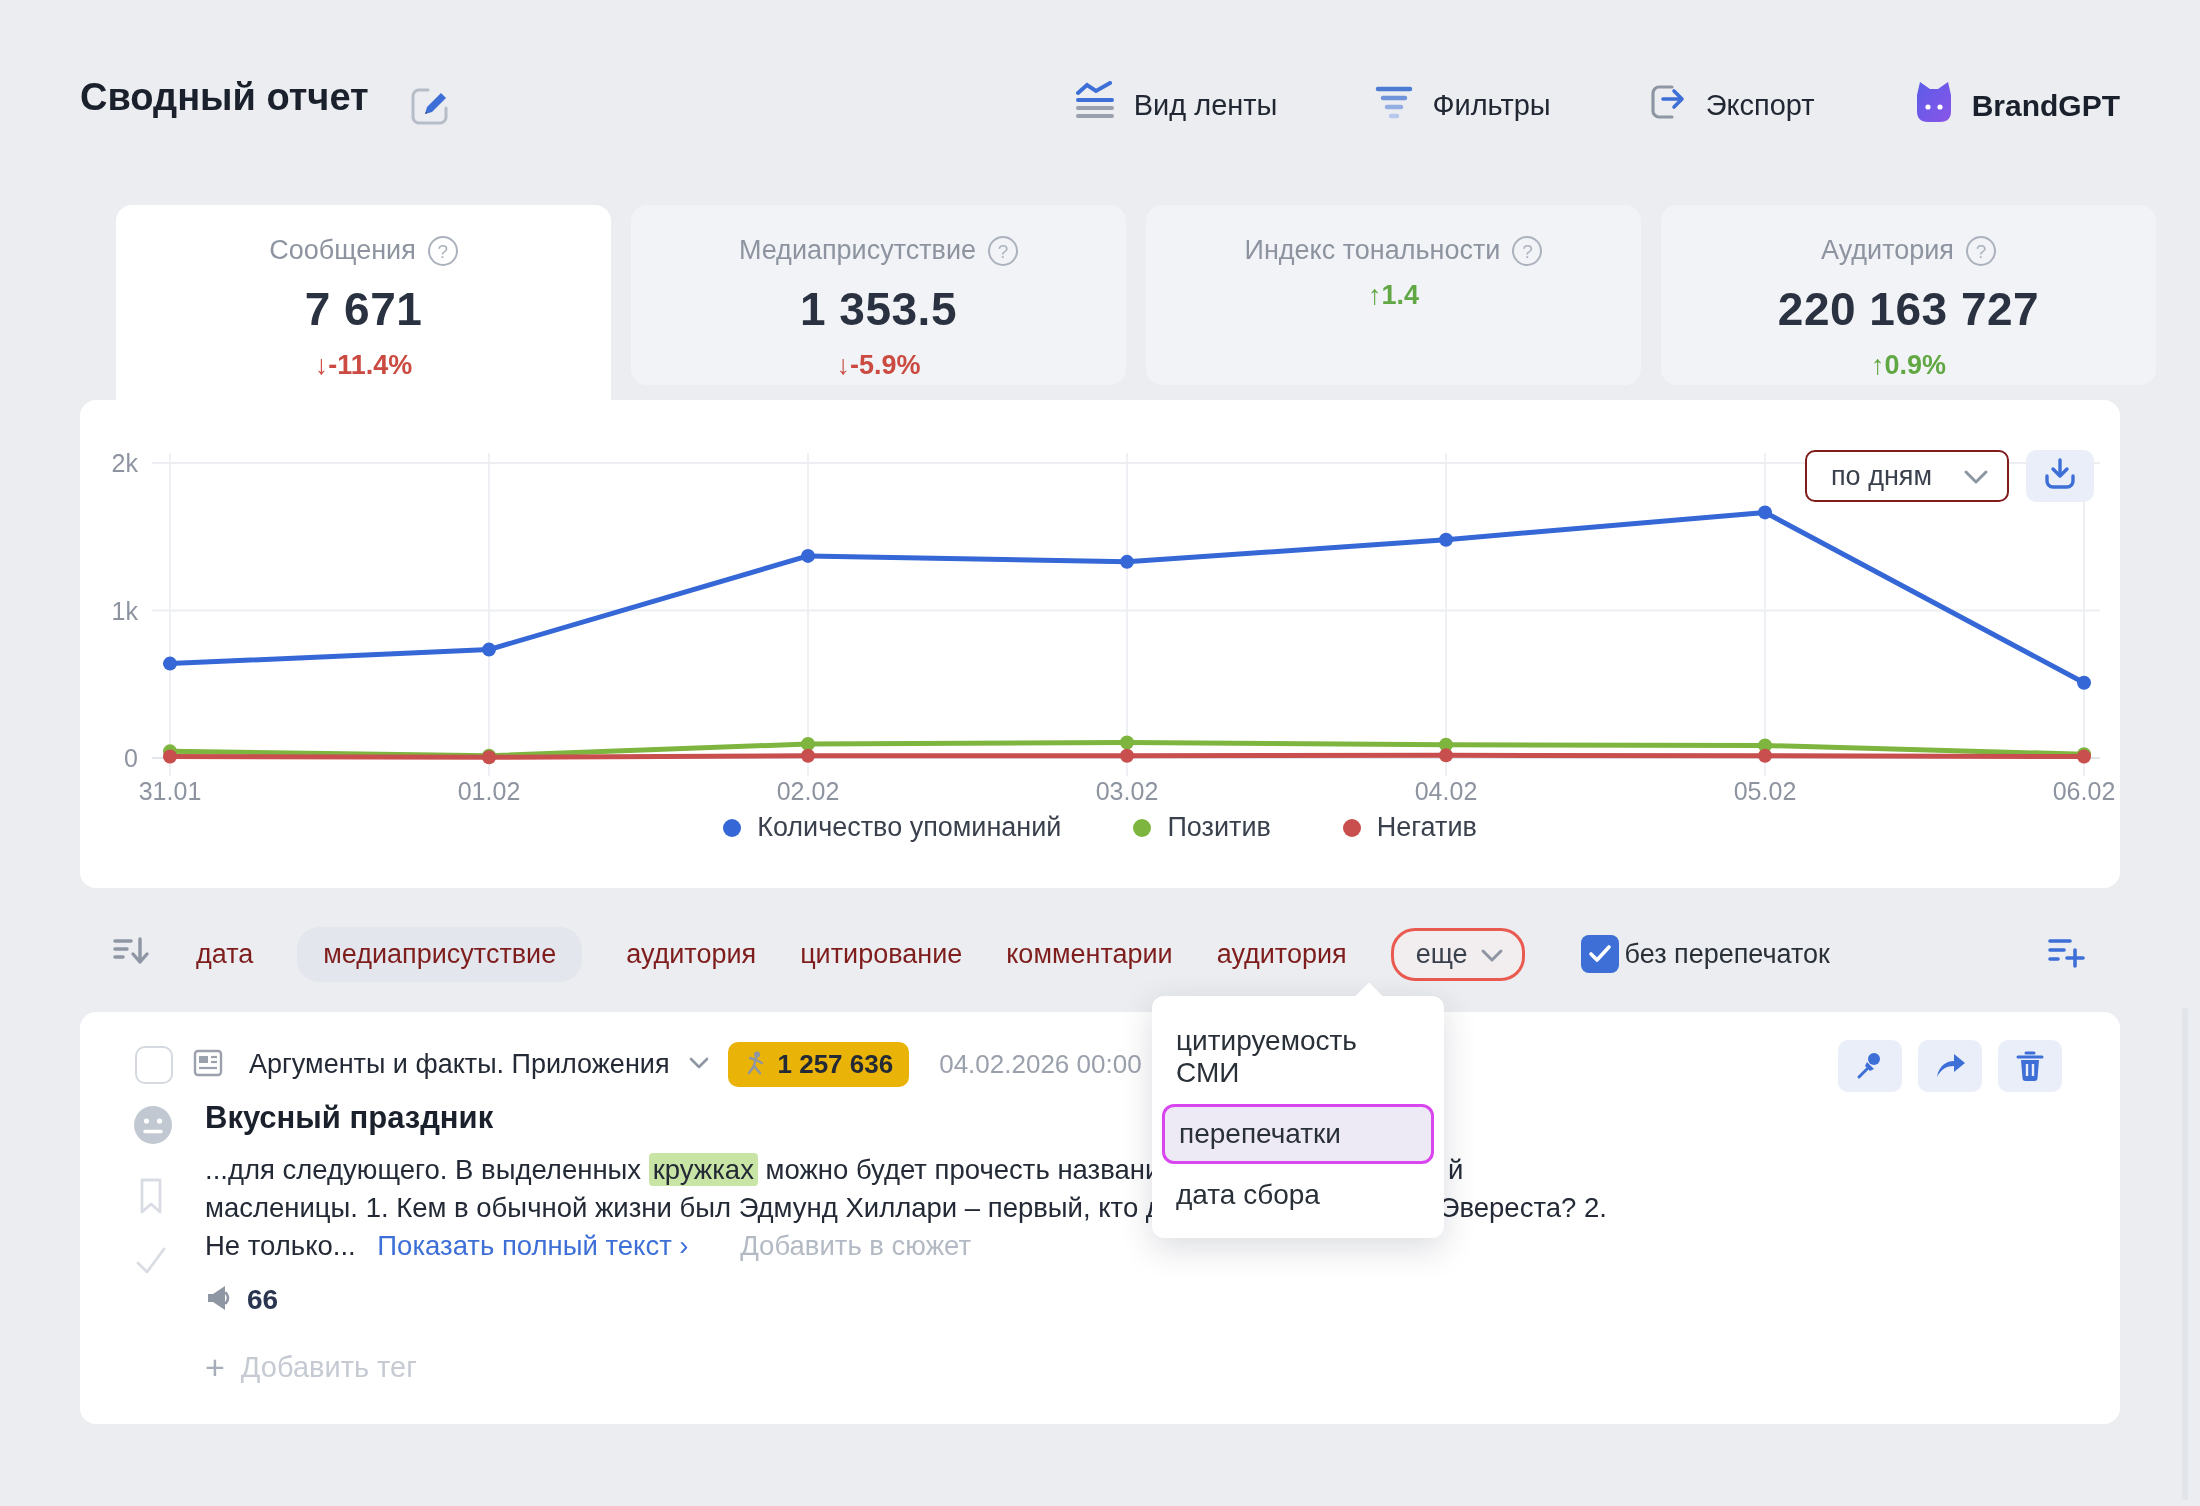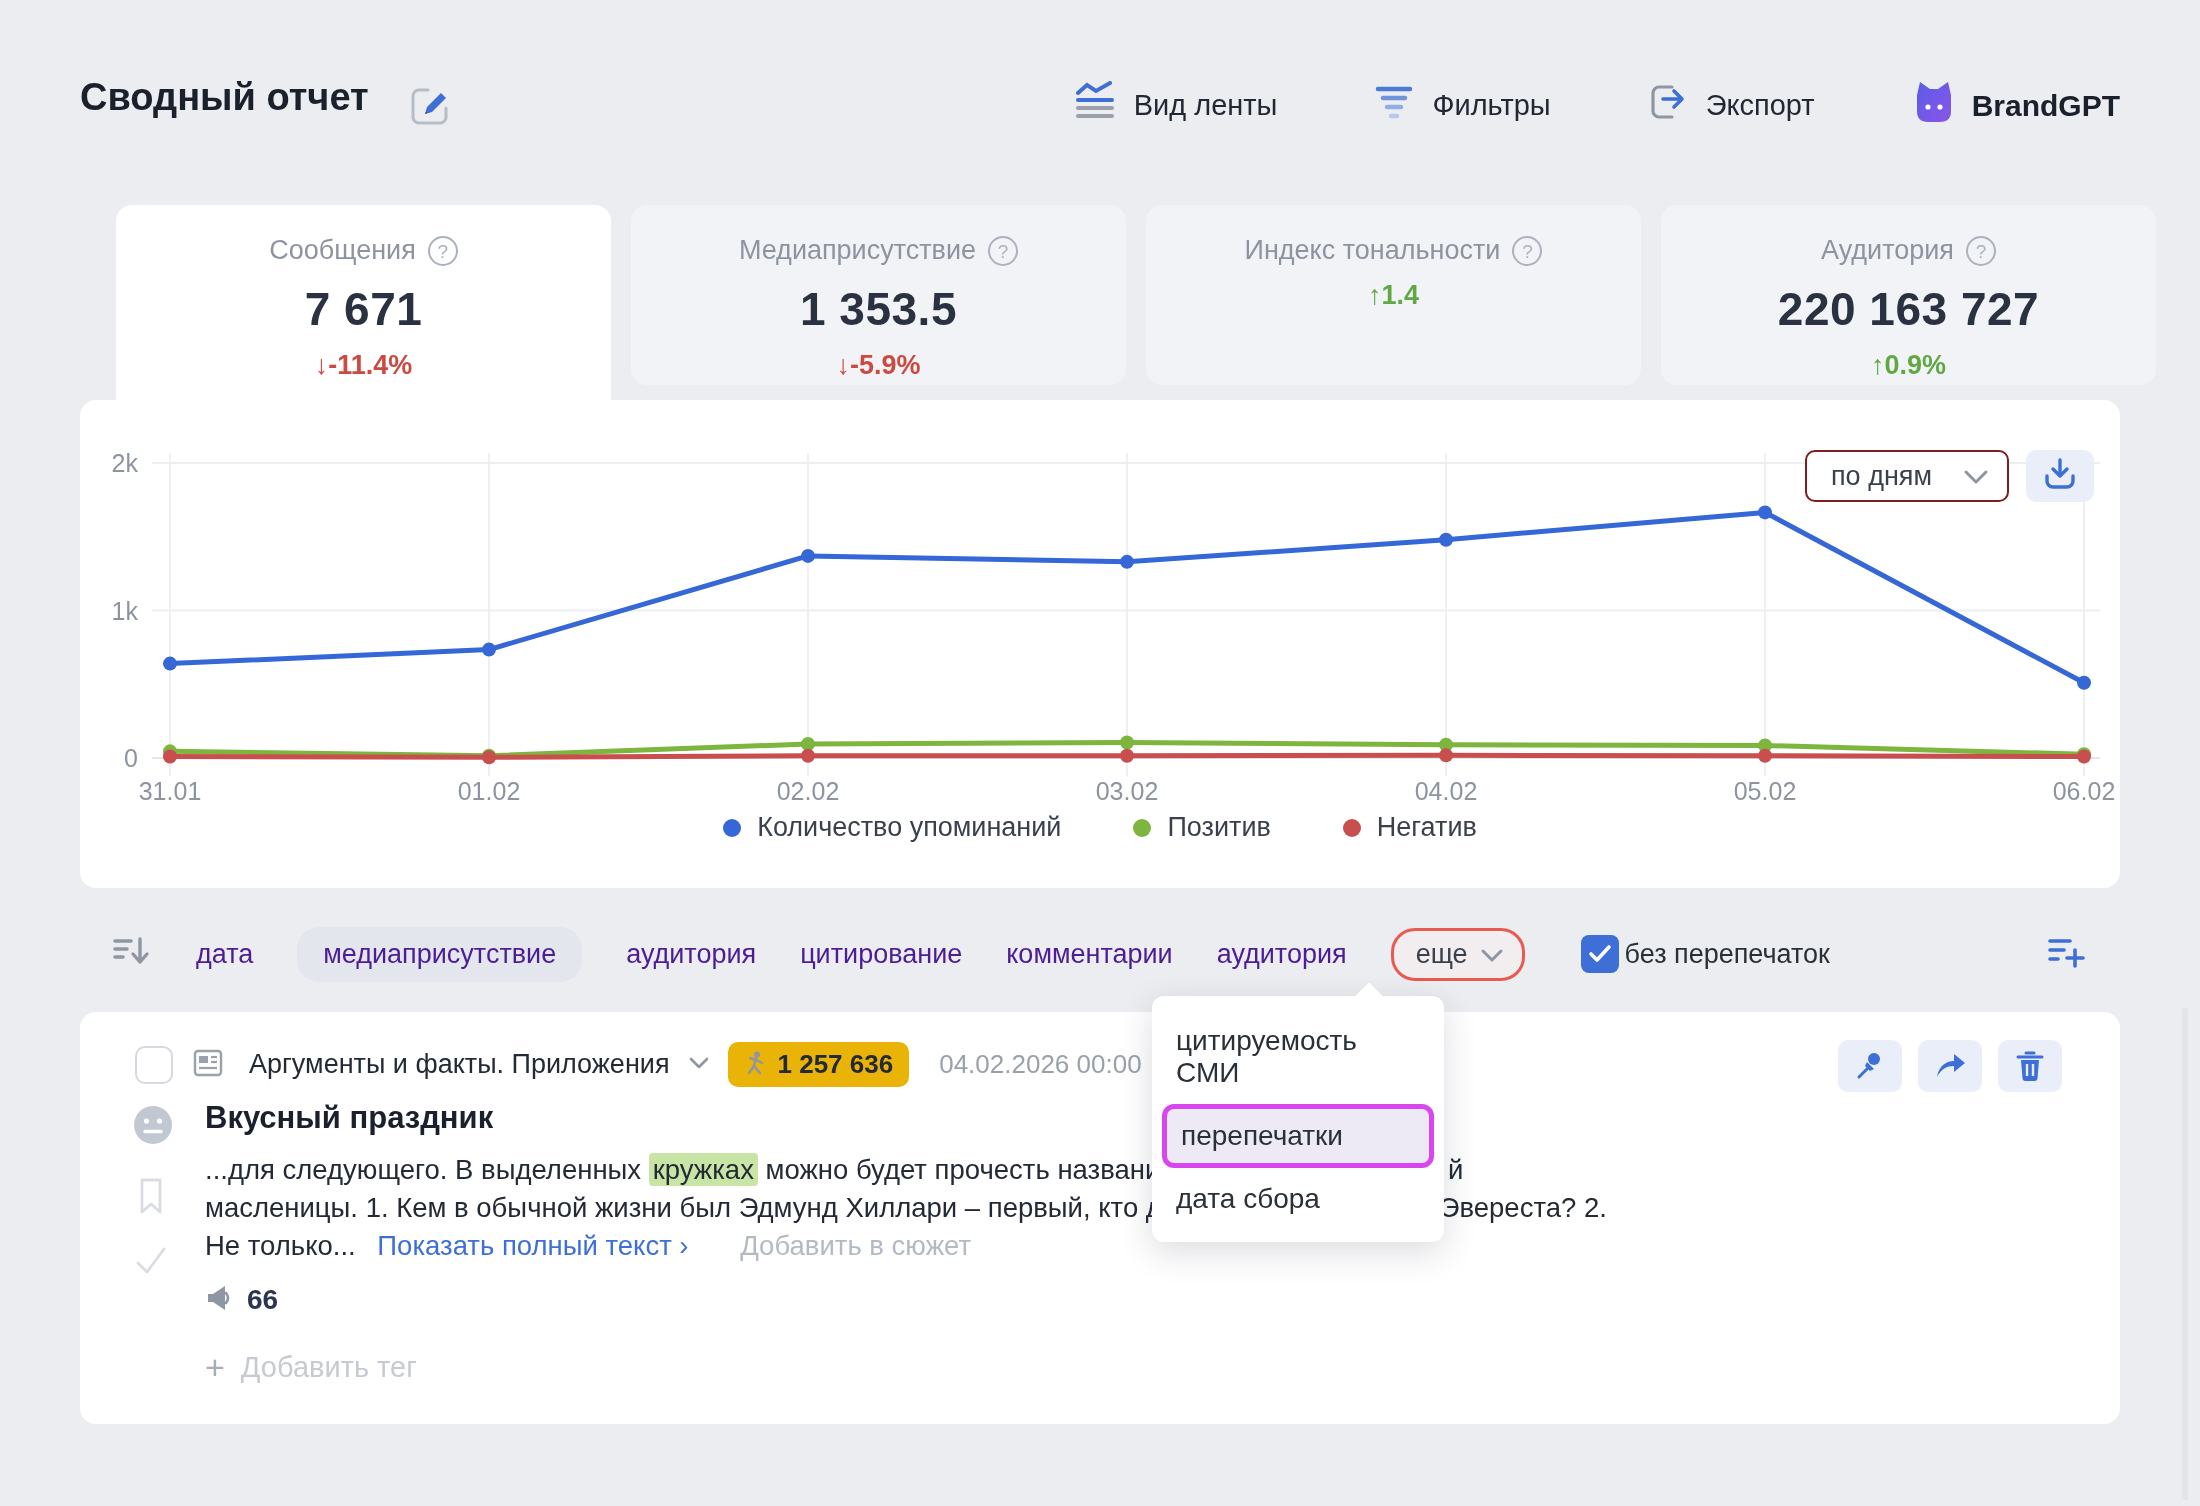--- a/index.html
+++ b/index.html
@@ -28,33 +28,33 @@
   .chart-panel { position:absolute; left:80px; top:400px; width:2040px; height:488px; background:#fff; border-radius:16px; }
   #chart-svg { position:absolute; left:0; top:28px; }
   .period-select { position:absolute; left:1725px; top:50px; width:204px; height:52px; border:2px solid #7f1d1d; border-radius:10px; background:#fff; display:flex; align-items:center; justify-content:space-between; padding:0 18px 0 24px; font-size:27px; color:#3A414D; cursor:pointer; }
   .dl-btn { position:absolute; left:1946px; top:50px; width:68px; height:52px; background:#E9EEF8; border-radius:10px; display:flex; align-items:center; justify-content:center; cursor:pointer; }
   .legend { position:absolute; left:0; top:412px; width:100%; display:flex; justify-content:center; gap:72px; }
   .legend-item { display:flex; align-items:center; gap:16px; font-size:27px; color:#3A414D; }
   .legend-dot { width:18px; height:18px; border-radius:50%; }
 
   
   .toolbar { position:absolute; left:112px; top:922px; width:1976px; height:64px; display:flex; align-items:center; gap:44px; }
-  .tab { font-size:27px; color:#4c1d95; cursor:pointer; white-space:nowrap; }
+  .tab { font-size:27px; color:#7f1d1d; cursor:pointer; white-space:nowrap; }
   .tab.active { background:#E3E6EC; border-radius:22px; padding:12px 26px; }
   .more-pill { display:flex; align-items:center; gap:12px; border:3px solid #E95A50; background:#F2EEEF; border-radius:24px; padding:8px 18px 8px 22px; font-size:27px; color:#3A414D; cursor:pointer; }
   .cb-group { display:flex; align-items:center; gap:6px; margin-left:12px; }
   .checkbox-on { width:38px; height:38px; background:#3D6FD7; border-radius:8px; display:flex; align-items:center; justify-content:center; cursor:pointer; }
   .cb-label { font-size:27px; color:#2A3038; }
   .feed-add { margin-left:auto; cursor:pointer; }
 
   
   .dropdown { position:absolute; left:1152px; top:996px; width:292px; background:#fff; border-radius:12px; box-shadow:0 10px 34px rgba(30,40,60,0.16); padding:16px 0 14px; z-index:20; }
   .dropdown::before { content:""; position:absolute; left:206px; top:-9px; width:22px; height:22px; background:#fff; transform:rotate(45deg); }
   .dd-item { font-size:28px; color:#2A3038; padding:13px 24px; cursor:pointer; }
-  .dd-item.hl { margin:2px 10px; padding:11px 14px; background:#EDEAF5; border:5px solid #d946ef; border-radius:12px; }
+  .dd-item.hl { margin:2px 10px; padding:11px 14px; background:#EDEAF5; border:3px solid #d946ef; border-radius:12px; }
 
   
   .post-card { position:absolute; left:80px; top:1012px; width:2040px; height:412px; background:#fff; border-radius:16px; }
   .post-head { position:absolute; left:55px; top:30px; display:flex; align-items:center; gap:18px; }
   .checkbox-off { width:38px; height:38px; border:2px solid #D5DAE1; border-radius:10px; background:#fff; cursor:pointer; }
   .src-name { font-size:27px; color:#232A36; margin-left:6px; }
   .reach-pill { display:flex; align-items:center; gap:10px; background:#eab308; border-radius:10px; padding:7px 16px; }
   .reach-num { font-size:26px; font-weight:700; color:#232A36; }
   .post-date { font-size:26px; color:#9AA1AC; margin-left:12px; }
   .post-actions { position:absolute; right:58px; top:28px; display:flex; gap:16px; }

